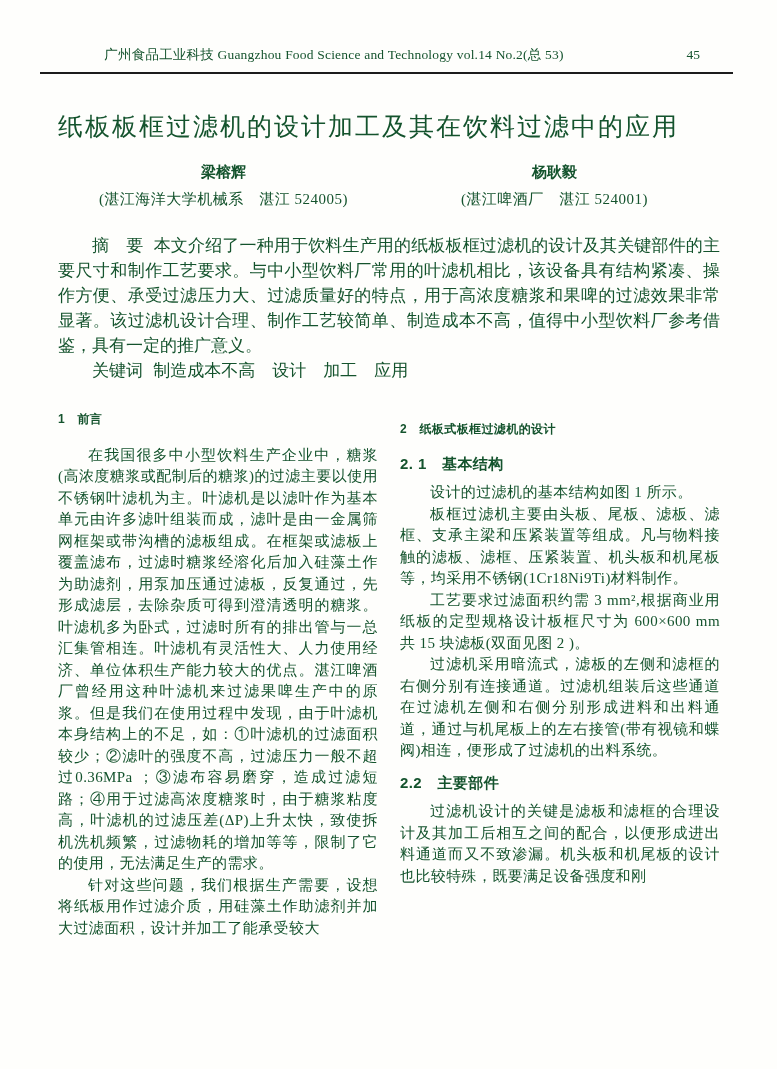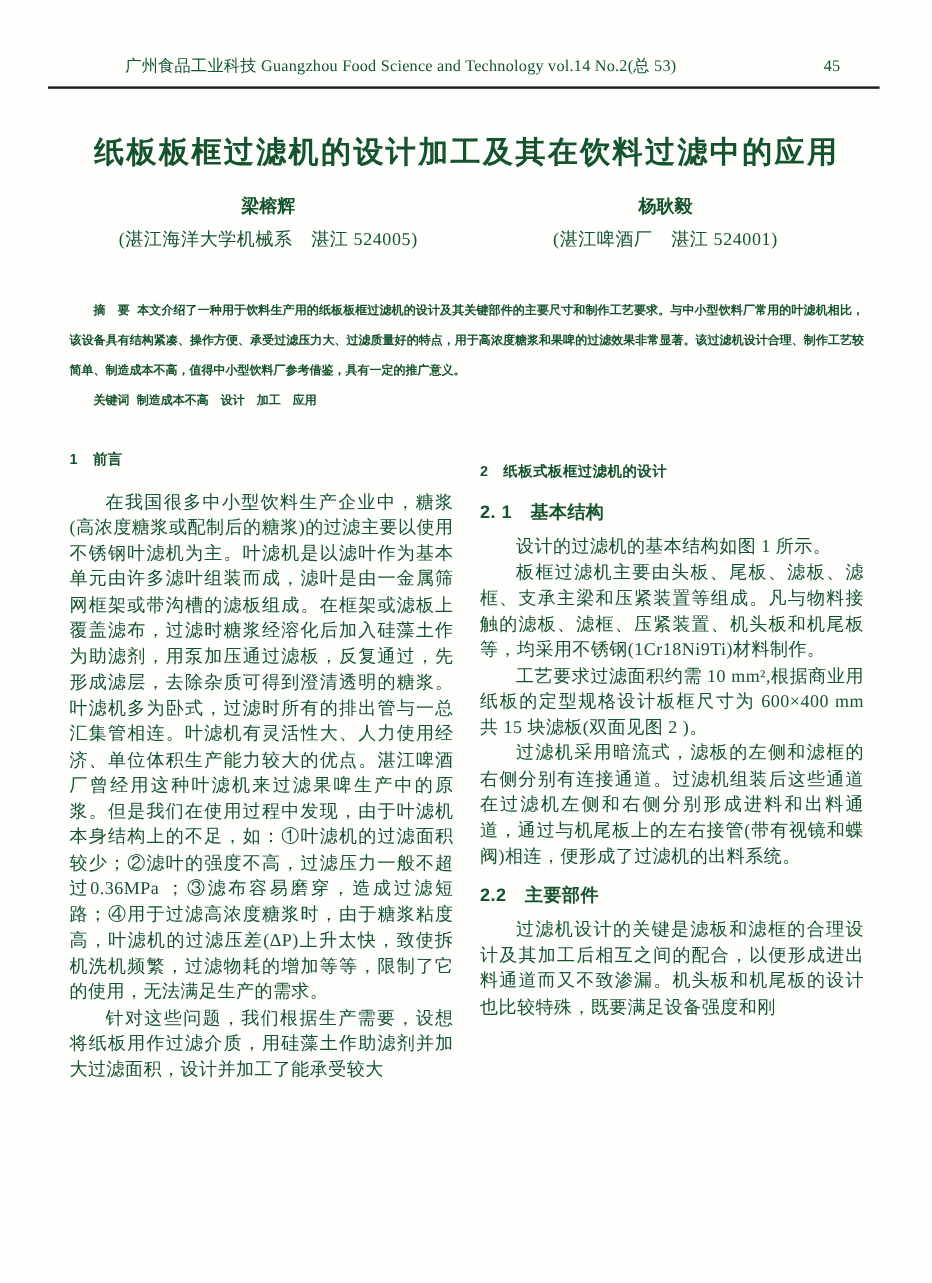--- a/index.html
+++ b/index.html
@@ -15,36 +15,36 @@
     overflow:hidden;
   }
   
   .hdr{display:flex;align-items:baseline;font-size:13.5px;white-space:nowrap;}
   .hdr-journal{flex:1;text-align:center;letter-spacing:0.2px;}
   .hdr-num{width:90px;padding-right:20px;text-align:right;}
   .hdr-rule{height:2px;background:#1c1c1c;margin:8px -13px 0 -18px;}
   
   .title{
     margin:36px 0 0 0;
-    font-size:25px;font-weight:700;letter-spacing:2px;
-    text-align:center;
+    font-size:25px;font-weight:400;letter-spacing:2px;
+    text-align:left;
   }
   .authors{display:flex;margin-top:20px;}
   .author{flex:1;text-align:center;}
   .author-name{
     font-family:"Liberation Sans","DejaVu Sans",sans-serif;
     font-weight:700;font-size:15px;
   }
   .author-affil{font-size:15px;margin-top:8px;letter-spacing:0.5px;}
   
   .abstract{
-    margin-top:38px;
+    margin-top:24px;
     font-family:"Liberation Sans","DejaVu Sans",sans-serif;
-    font-weight:700;
-    font-size:10px;line-height:25px;
+    font-weight:400;
+    font-size:17px;line-height:25px;
     text-align:justify;
   }
   .abstract p{margin:0;text-indent:2em;}
   .abstract .kw{margin-top:0;}
   .inline-label{margin-right:0.6em;}
   
   .columns{display:flex;gap:22px;margin-top:22px;}
   .col{flex:1;font-size:15px;line-height:21.5px;text-align:justify;letter-spacing:0.4px;}
   .col p{margin:0;text-indent:2em;}
   .col p.noindent{text-indent:0;}
@@ -97,21 +97,21 @@
       <h2 class="sec-h">1　前言</h2>
       <p>在我国很多中小型饮料生产企业中，糖浆(高浓度糖浆或配制后的糖浆)的过滤主要以使用不锈钢叶滤机为主。叶滤机是以滤叶作为基本单元由许多滤叶组装而成，滤叶是由一金属筛网框架或带沟槽的滤板组成。在框架或滤板上覆盖滤布，过滤时糖浆经溶化后加入硅藻土作为助滤剂，用泵加压通过滤板，反复通过，先形成滤层，去除杂质可得到澄清透明的糖浆。叶滤机多为卧式，过滤时所有的排出管与一总汇集管相连。叶滤机有灵活性大、人力使用经济、单位体积生产能力较大的优点。湛江啤酒厂曾经用这种叶滤机来过滤果啤生产中的原浆。但是我们在使用过程中发现，由于叶滤机本身结构上的不足，如：①叶滤机的过滤面积较少；②滤叶的强度不高，过滤压力一般不超过0.36MPa ；③滤布容易磨穿，造成过滤短路；④用于过滤高浓度糖浆时，由于糖浆粘度高，叶滤机的过滤压差(ΔP)上升太快，致使拆机洗机频繁，过滤物耗的增加等等，限制了它的使用，无法满足生产的需求。</p>
       <p>针对这些问题，我们根据生产需要，设想将纸板用作过滤介质，用硅藻土作助滤剂并加大过滤面积，设计并加工了能承受较大</p>
     </div>
 
     <div class="col right-col">
       <h2 class="sec-h mt">2　纸板式板框过滤机的设计</h2>
       <h3 class="sub-h">2. 1　基本结构</h3>
       <p>设计的过滤机的基本结构如图 1 所示。</p>
       <p>板框过滤机主要由头板、尾板、滤板、滤框、支承主梁和压紧装置等组成。凡与物料接触的滤板、滤框、压紧装置、机头板和机尾板等，均采用不锈钢(1Cr18Ni9Ti)材料制作。</p>
-      <p>工艺要求过滤面积约需 10 mm²,根据商业用纸板的定型规格设计板框尺寸为 600×400 mm 共 15 块滤板(双面见图 2 )。</p>
+      <p>工艺要求过滤面积约需 3 mm²,根据商业用纸板的定型规格设计板框尺寸为 600×600 mm 共 15 块滤板(双面见图 2 )。</p>
       <p>过滤机采用暗流式，滤板的左侧和滤框的右侧分别有连接通道。过滤机组装后这些通道在过滤机左侧和右侧分别形成进料和出料通道，通过与机尾板上的左右接管(带有视镜和蝶阀)相连，便形成了过滤机的出料系统。</p>
       <h3 class="sub-h mt">2.2　主要部件</h3>
       <p>过滤机设计的关键是滤板和滤框的合理设计及其加工后相互之间的配合，以便形成进出料通道而又不致渗漏。机头板和机尾板的设计也比较特殊，既要满足设备强度和刚</p>
     </div>
 
   </div>
 
 </div>
 
 </body></html>

